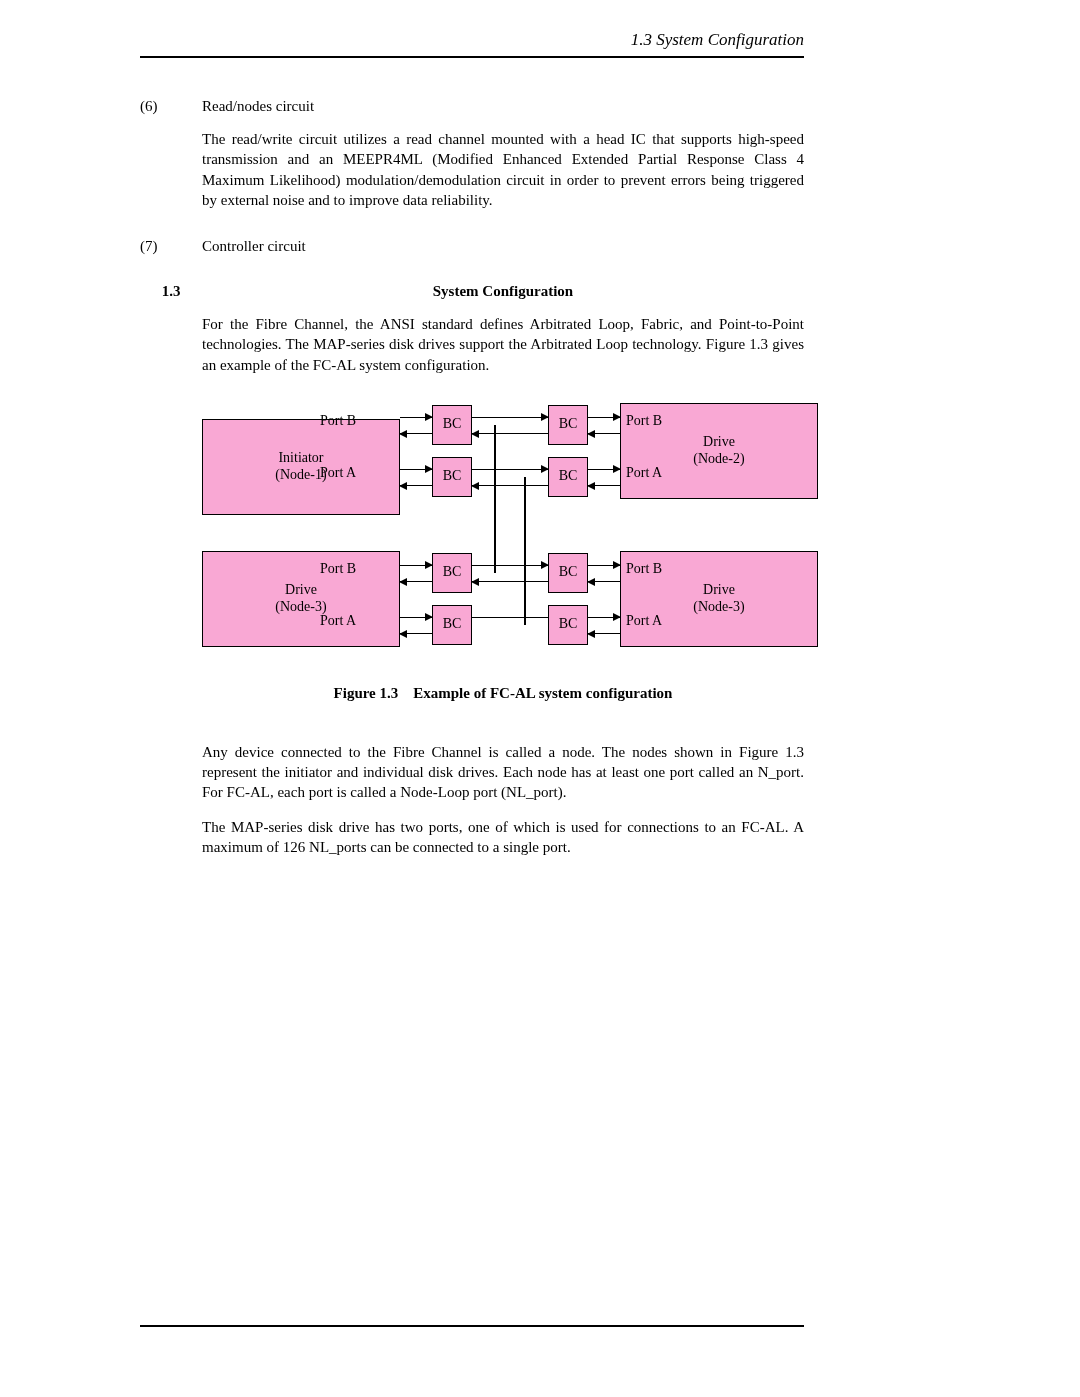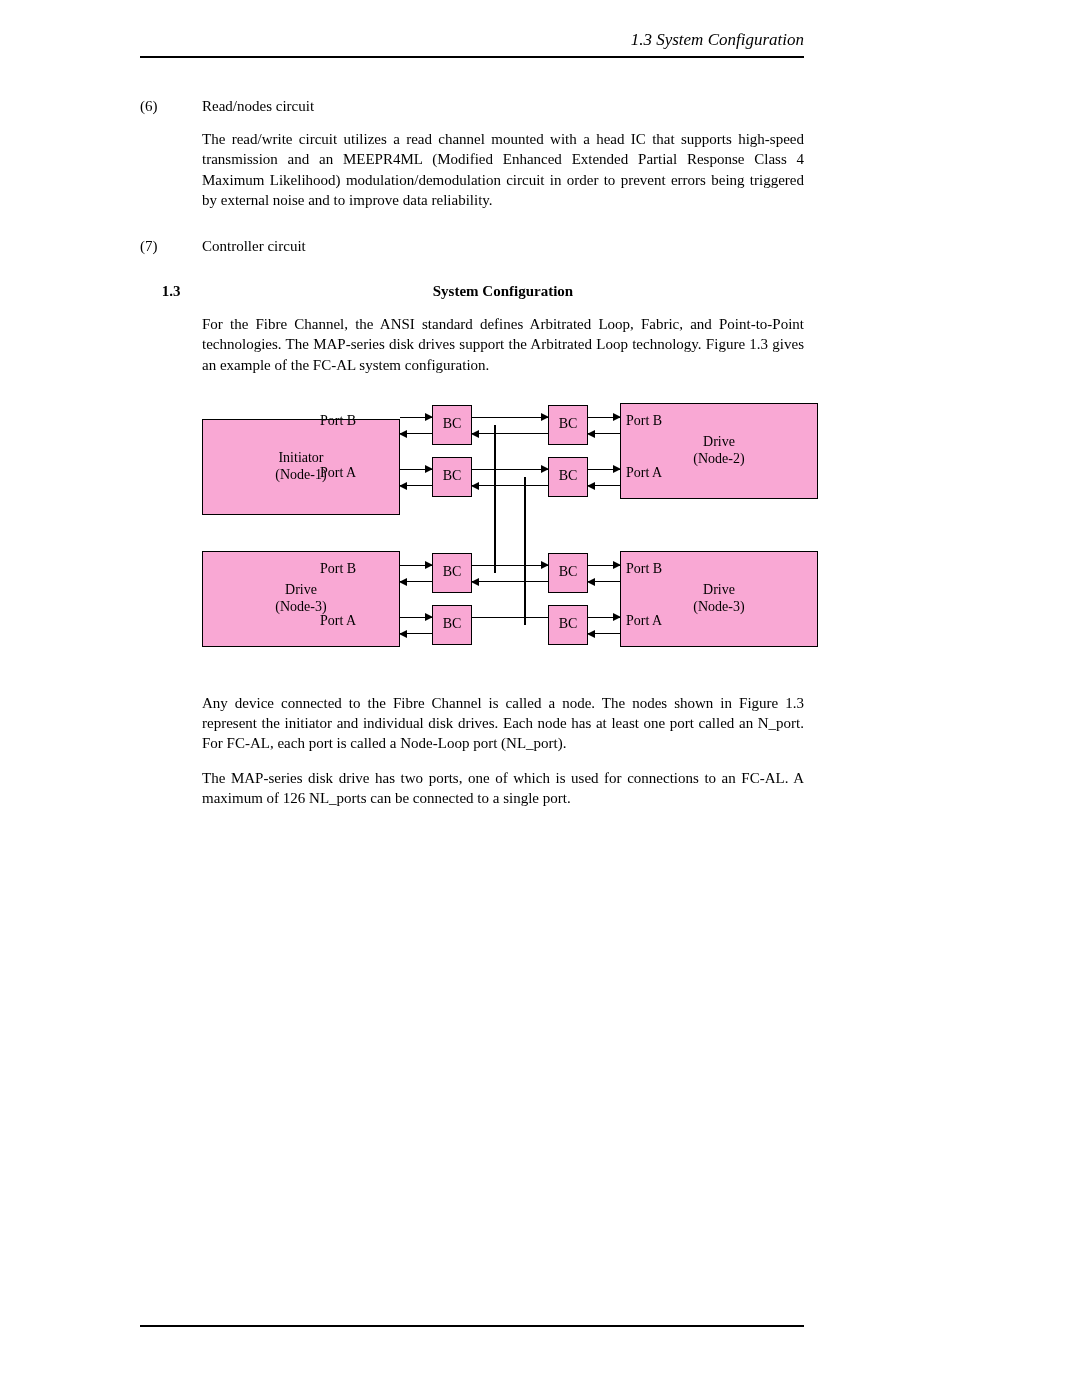--- a/index.html
+++ b/index.html
@@ -219,19 +219,22 @@
       <div class="conn" style="left:270px; top:214px; width:76px; height:1.5px;"></div>
       <div class="conn arrow-right" style="left:386px; top:214px; width:32px; height:1.5px;"></div>
       <div class="conn arrow-left" style="left:386px; top:230px; width:32px; height:1.5px;"></div>
 
       <div class="conn" style="left:292px; top:22px; width:1.5px; height:148px;"></div>
       <div class="conn" style="left:322px; top:74px; width:1.5px; height:148px;"></div>
 
     </div>
   </div>
 
+  <div class="figure-caption">
+    <span>Figure 1.3</span>&nbsp;&nbsp;&nbsp;&nbsp;<span>Example of FC-AL system configuration</span>
+  </div>
 
   <div class="body-indent para" style="margin-top:40px;">Any device connected to the Fibre Channel is called a node.  The nodes shown in Figure 1.3 represent the initiator and individual disk drives.  Each node has at least one port called an N_port.  For FC-AL, each port is called a Node-Loop port (NL_port).</div>
   <div class="body-indent para">The MAP-series disk drive has two ports, one of which is used for connections to an FC-AL.  A maximum of 126 NL_ports can be connected to a single port.</div>
 
   <div class="footer-rule"></div>
 
 </div>
 
 </body></html>

